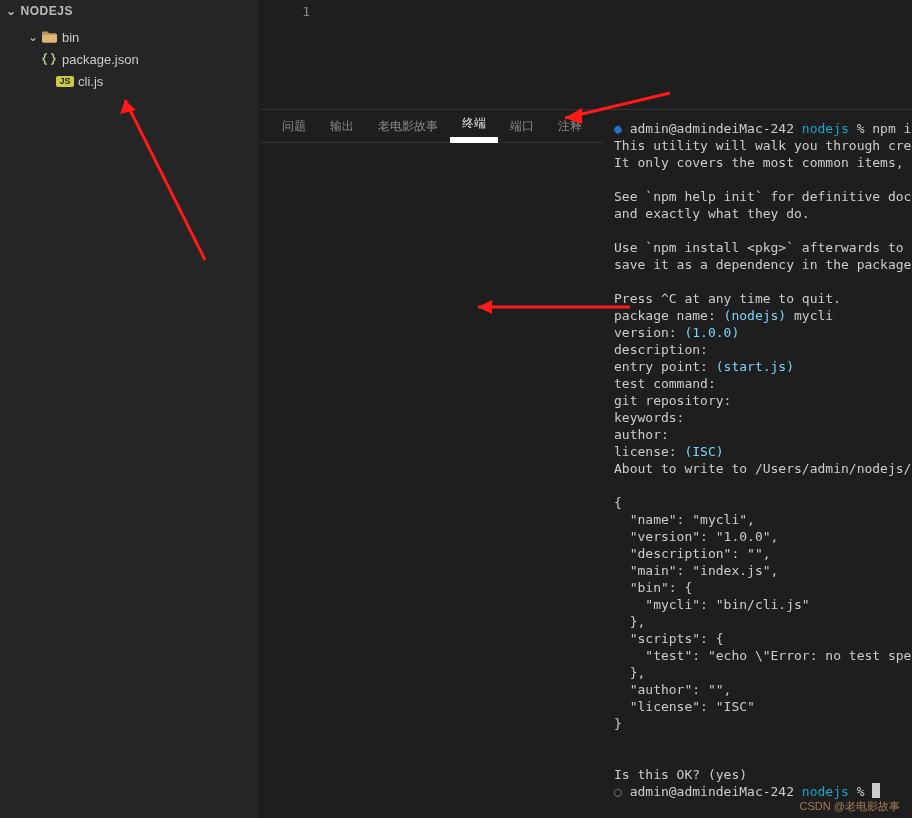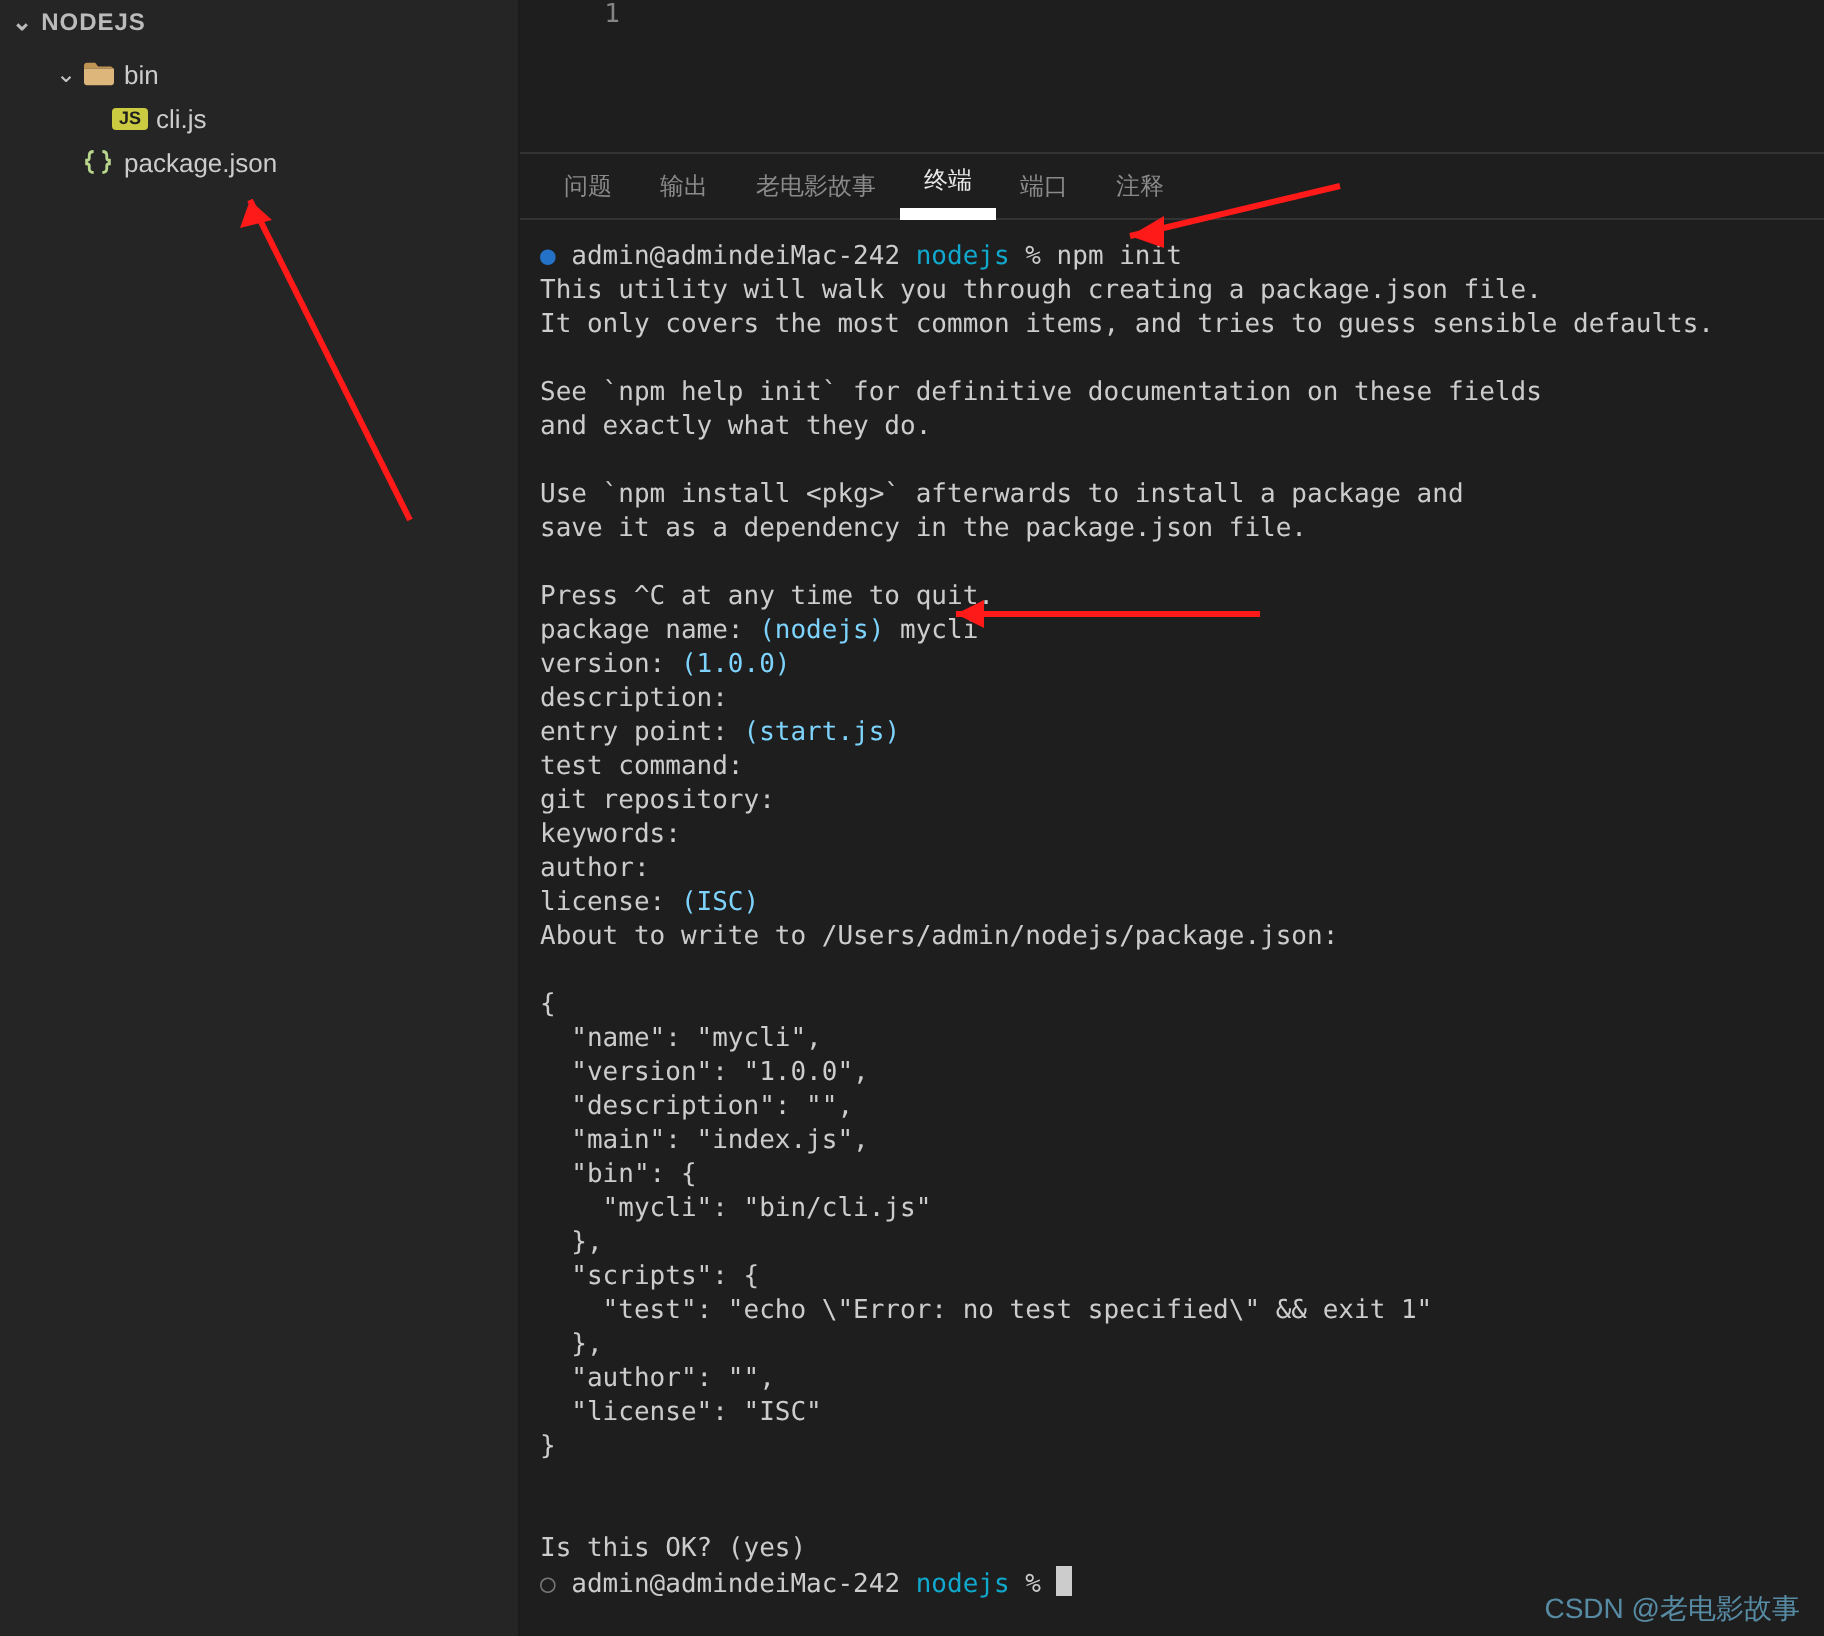--- a/index.html
+++ b/index.html
@@ -16,40 +16,40 @@
   .tree-row .icon { width: 18px; display: inline-flex; align-items: center; justify-content: center; margin-right: 4px; }
   .tree-row .label { font-size: 13px; }
   .folder-icon svg { width: 15px; height: 12px; }
   .js-badge { background: #cbcb41; color: #1e1e1e; font-size: 9px; font-weight: 700; padding: 1px 3px; border-radius: 2px; display: inline-block; line-height: 1; }
   .json-icon svg { width: 14px; height: 14px; }
 
   
   .main { flex: 1; display: flex; flex-direction: column; background: #1e1e1e; min-width: 0; }
   .editor-strip { height: 24px; display: flex; align-items: center; padding-left: 20px; color: #6a9955; font-family: Menlo, Consolas, monospace; font-size: 13px; white-space: pre; }
   .editor-strip .lineno { color: #858585; display: inline-block; width: 30px; text-align: right; margin-right: 28px; }
-  .panel { flex: 1; display: flex; flex-direction: column; border-top: 1px solid #333333; margin-top: 61px; justify-content: flex-end; }
+  .panel { flex: 1; display: flex; flex-direction: row; border-top: 1px solid #333333; margin-top: 86px; justify-content: flex-end; }
 
   .tabs { display: flex; gap: 0; padding: 0 10px; height: 33px; align-items: center; border-bottom: 1px solid #333; }
   .tab { padding: 6px 12px 5px; color: #8a8a8a; font-size: 12px; cursor: pointer; border-bottom: 1px solid transparent; }
   .tab.active { color: #e7e7e7; border-bottom: 6px solid #ffffff; }
 
   .terminal { flex: 1; padding: 10px 6px 18px 10px; font-family: Menlo, Consolas, monospace; font-size: 13px; line-height: 17px; color: #cccccc; white-space: pre; overflow: hidden; position: relative; }
   .bullet-blue { color: #2472c8; }
   .bullet-dim { color: #777; }
   .ansi-cyan { color: #11a8cd; }
   .ansi-dim { color: #7dd3fc; }
   .cursor { display: inline-block; width: 8px; height: 15px; background: #cccccc; vertical-align: -2px; }
 
   
   .arrow { position: absolute; pointer-events: none; }
   .arrow svg { overflow: visible; }
   .arrow-stroke { stroke: #ff1a1a; stroke-width: 3; fill: none; }
   .arrow-head { fill: #ff1a1a; }
 
-  .watermark { position: absolute; bottom: 4px; right: 12px; color: #7dd3fc; font-size: 14px; font-family: sans-serif; opacity: 0.6; margin-top: 31px; }
+  .watermark { position: absolute; bottom: 4px; right: 12px; color: #fdba74; font-size: 11px; font-family: sans-serif; opacity: 0.6; margin-top: 31px; }
 </style>
 </head>
 <body>
 
 <div class="app">
 
   <div class="sidebar">
     <div class="explorer-header">
       <span class="chev">⌄</span>
       <span>NODEJS</span>
@@ -60,36 +60,36 @@
           <span class="chev">⌄</span>
           <span class="icon folder-icon">
             <svg viewBox="0 0 16 12">
               <path fill="#c09553" d="M0 1.5C0 .7.7 0 1.5 0H6l1.5 2H14c1 0 1.5.6 1.5 1.5V3H0z"></path>
               <path fill="#dcb67a" d="M0 3h16v7.5c0 .8-.7 1.5-1.5 1.5h-13C.7 12 0 11.3 0 10.5z"></path>
             </svg>
           </span>
           <span class="label">bin</span>
         </div>
         <div class="tree-row">
-          <span class="indent" style="width: 30px;"></span>
-          <span class="chev"></span>
-          <span class="icon">
-            <span class="js-badge">JS</span>
-          </span>
-          <span class="label">cli.js</span>
-        </div>
-        <div class="tree-row">
           <span class="indent" style="width: 14px;"></span>
           <span class="chev"></span>
           <span class="icon json-icon">
             <svg viewBox="0 0 16 16">
               <path fill="none" stroke="#b8d68c" stroke-width="1.6" d="M5.5 2c-1.5 0-2.5.8-2.5 2.3v1.4c0 1-.5 1.3-1.5 1.3v2c1 0 1.5.3 1.5 1.3v1.4C3 13.2 4 14 5.5 14 M10.5 2c1.5 0 2.5.8 2.5 2.3v1.4c0 1 .5 1.3 1.5 1.3v2c-1 0-1.5.3-1.5 1.3v1.4c0 1.5-1 2.3-2.5 2.3"></path>
             </svg>
           </span>
           <span class="label">package.json</span>
+        </div>
+        <div class="tree-row">
+          <span class="indent" style="width: 30px;"></span>
+          <span class="chev"></span>
+          <span class="icon">
+            <span class="js-badge">JS</span>
+          </span>
+          <span class="label">cli.js</span>
         </div>
       </div>
   </div>
 
   <div class="main">
     <div class="editor-strip">
       <span class="lineno">1</span>
     </div>
 
     <div class="panel">

